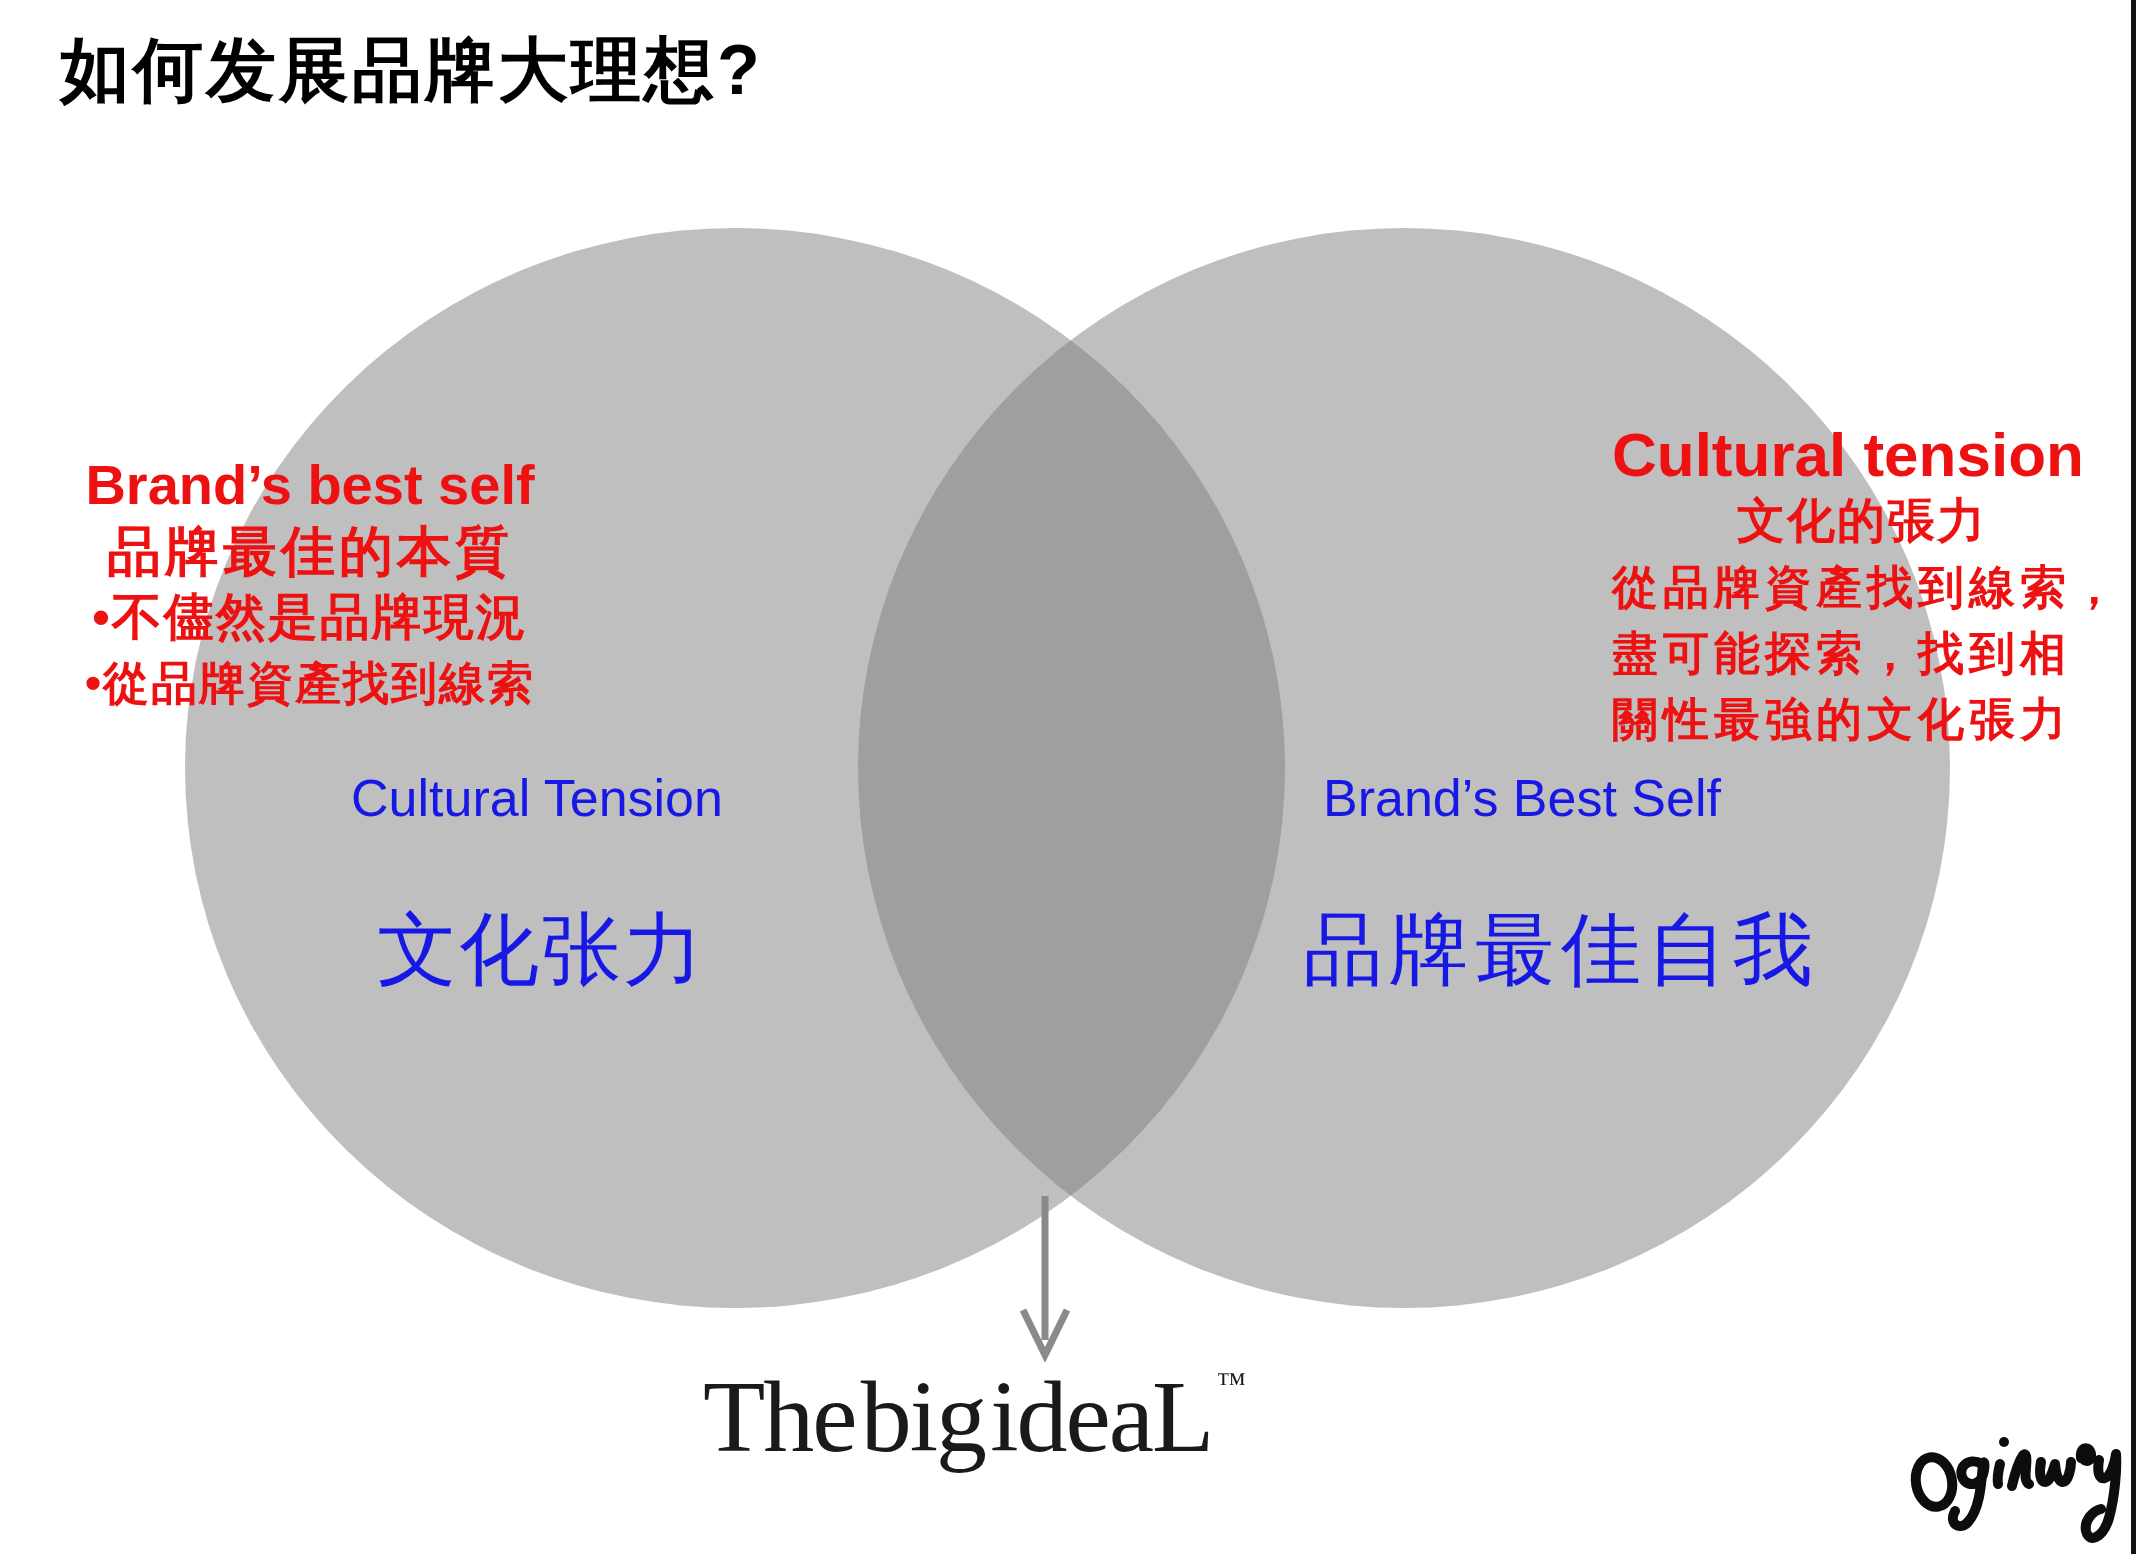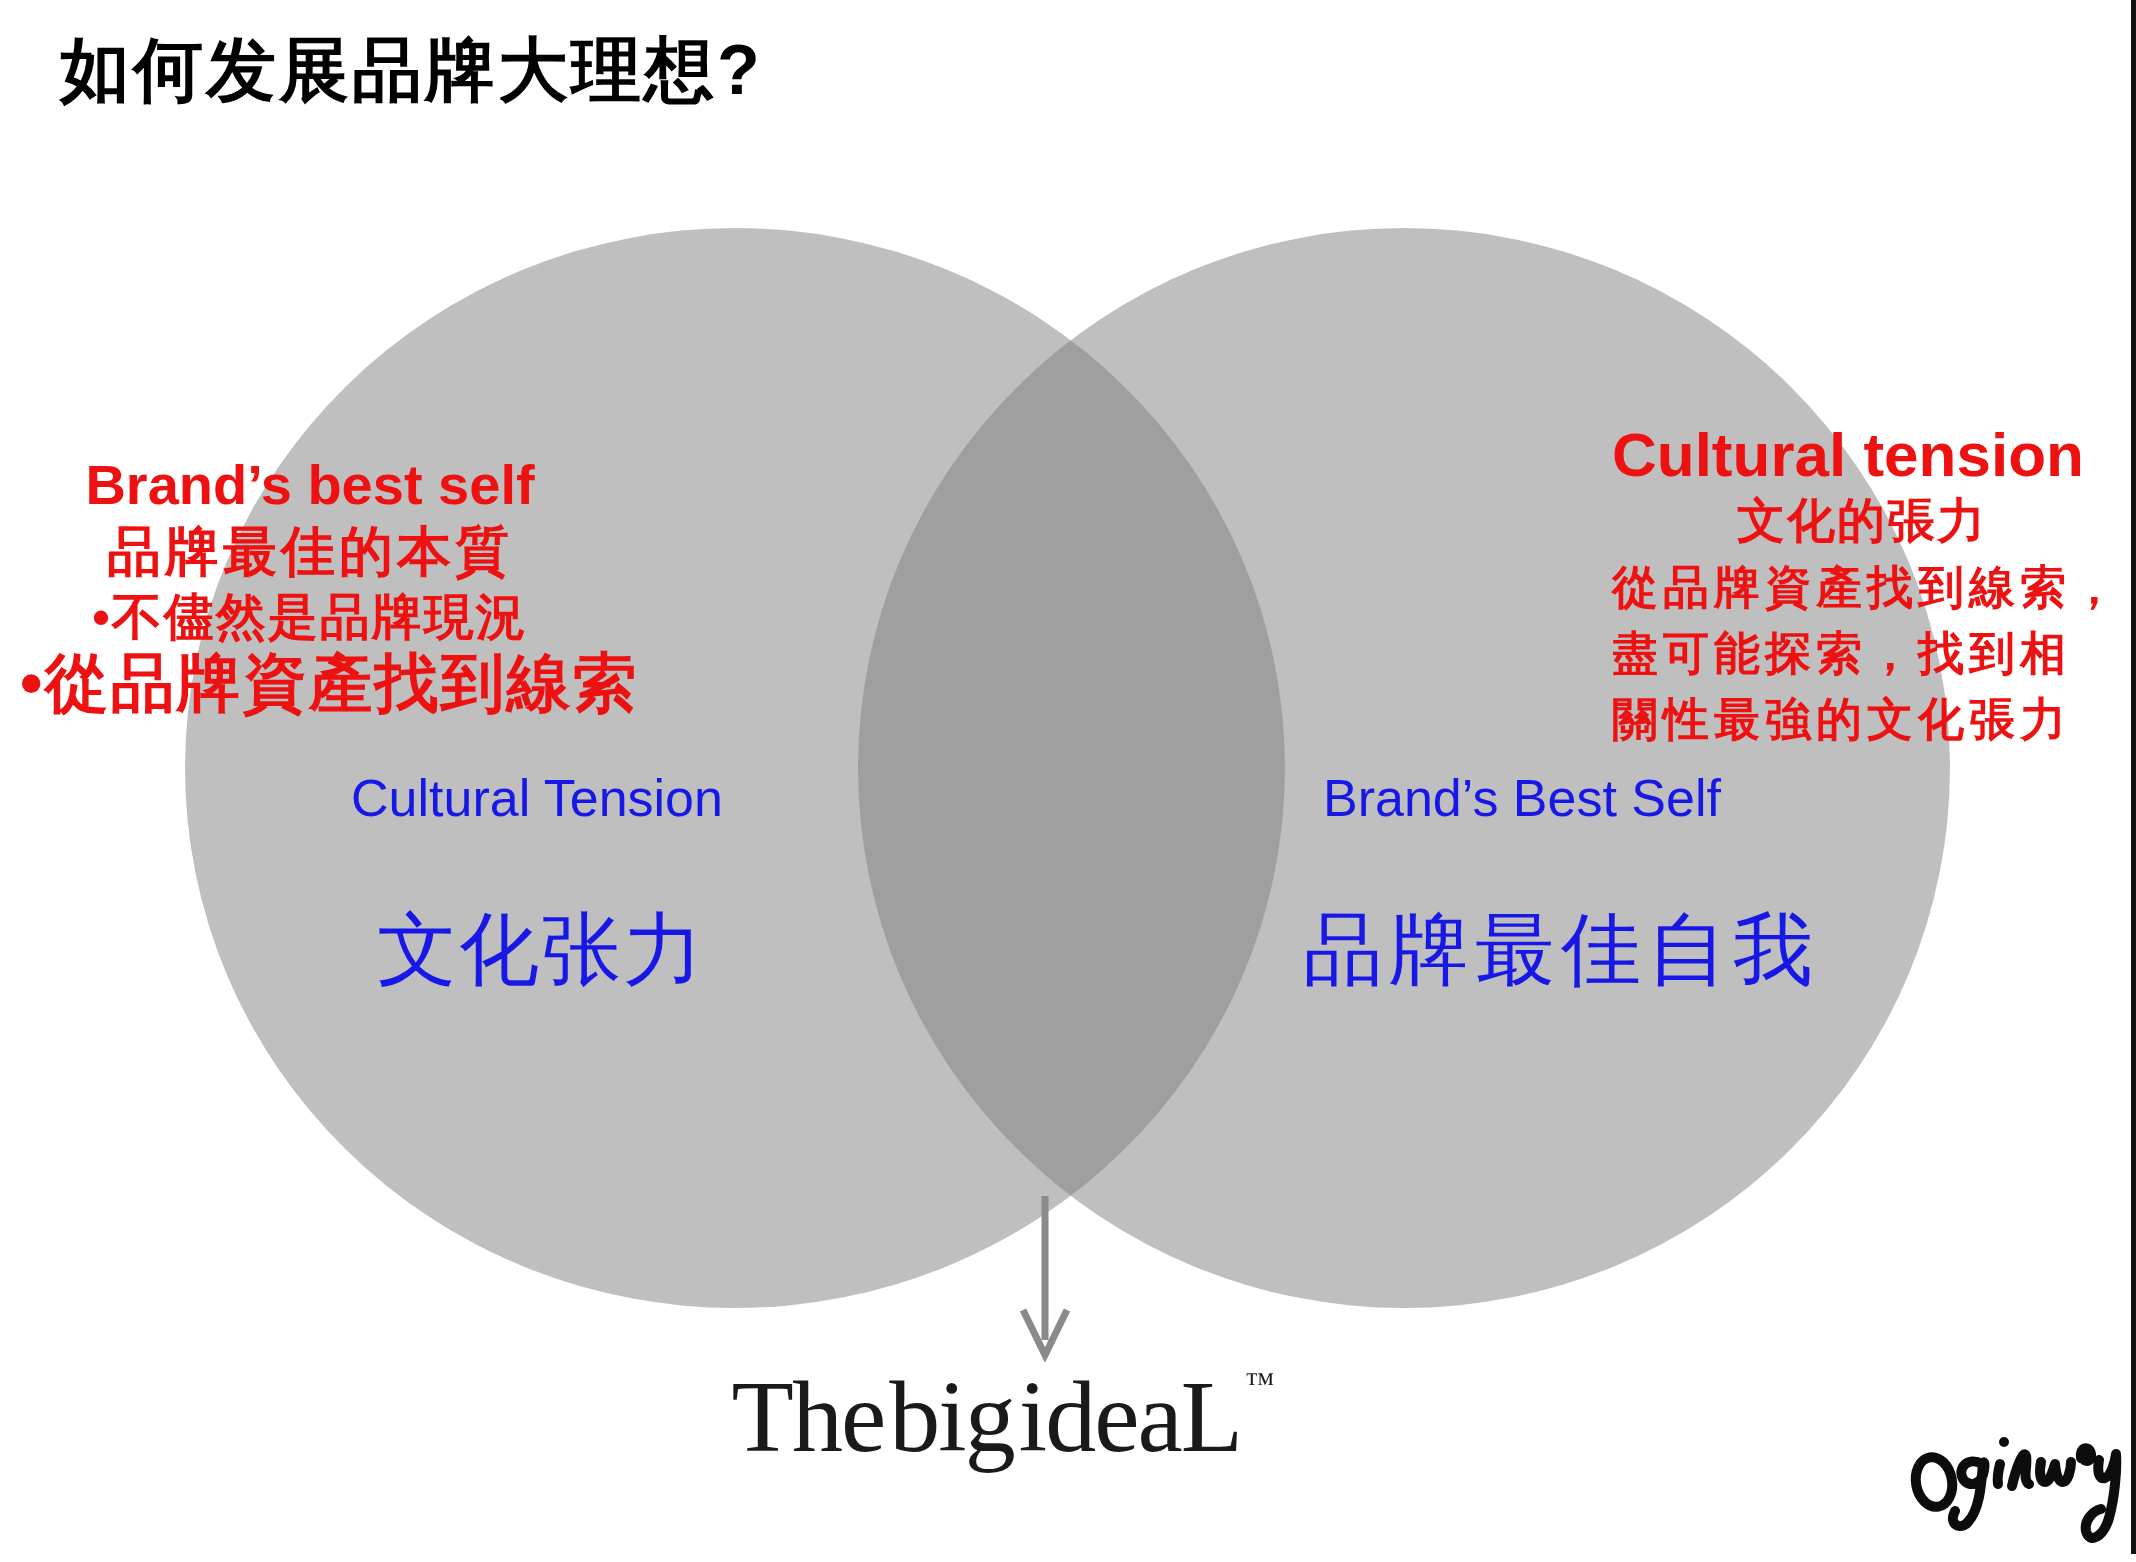--- a/index.html
+++ b/index.html
@@ -24,41 +24,41 @@
   }
   .venn-circle.left{left:185px;top:228px;width:1100px;height:1080px;}
   .venn-circle.right{left:858px;top:228px;width:1092px;height:1080px;}
 
   .annotation{position:absolute;color:var(--red);font-weight:bold;}
   .annotation div{line-height:66px;white-space:nowrap;}
   .annotation.left-block{left:20px;top:452px;width:580px;text-align:center;}
   .annotation.left-block .l0{font-size:56px;}
   .annotation.left-block .l1{font-size:54px;letter-spacing:4px;}
   .annotation.left-block .l2{font-size:50px;letter-spacing:2px;}
-  .annotation.left-block .l3{font-size:64px;letter-spacing:2px;}
+  .annotation.left-block .l3{font-size:46px;letter-spacing:2px;}
   .annotation.right-block{left:1612px;top:422px;width:500px;text-align:left;}
   .annotation.right-block .l0{font-size:62px;}
   .annotation.right-block .l1{font-size:48px;letter-spacing:2px;text-align:center;}
   .annotation.right-block .l2,
   .annotation.right-block .l3,
   .annotation.right-block .l4{font-size:46px;letter-spacing:5px;}
 
   .venn-label{position:absolute;color:var(--blue);text-align:center;white-space:nowrap;}
   .venn-label.en{font-size:52px;font-weight:normal;top:768px;width:600px;}
   .venn-label.en.left{left:237px;}
   .venn-label.en.right{left:1222px;}
   .venn-label.cn{font-size:80px;font-weight:normal;top:884px;width:600px;margin-top:13px;}
   .venn-label.cn.left{left:241px;letter-spacing:2px;}
   .venn-label.cn.right{left:1261px;letter-spacing:6px;}
 
   .arrow-svg{position:absolute;left:1015px;top:1192px;}
 
   .logo{
     position:absolute;left:703px;top:1358px;width:600px;
-    text-align:center;
+    text-align:left;
     font-family:"Liberation Serif", serif;
     color:var(--logo_color);
     font-size:102px;
     letter-spacing:-2px;
     word-spacing:-0.18em;
     white-space:nowrap;
   }
   .logo .tm{
     font-size:30px;
     letter-spacing:0;

